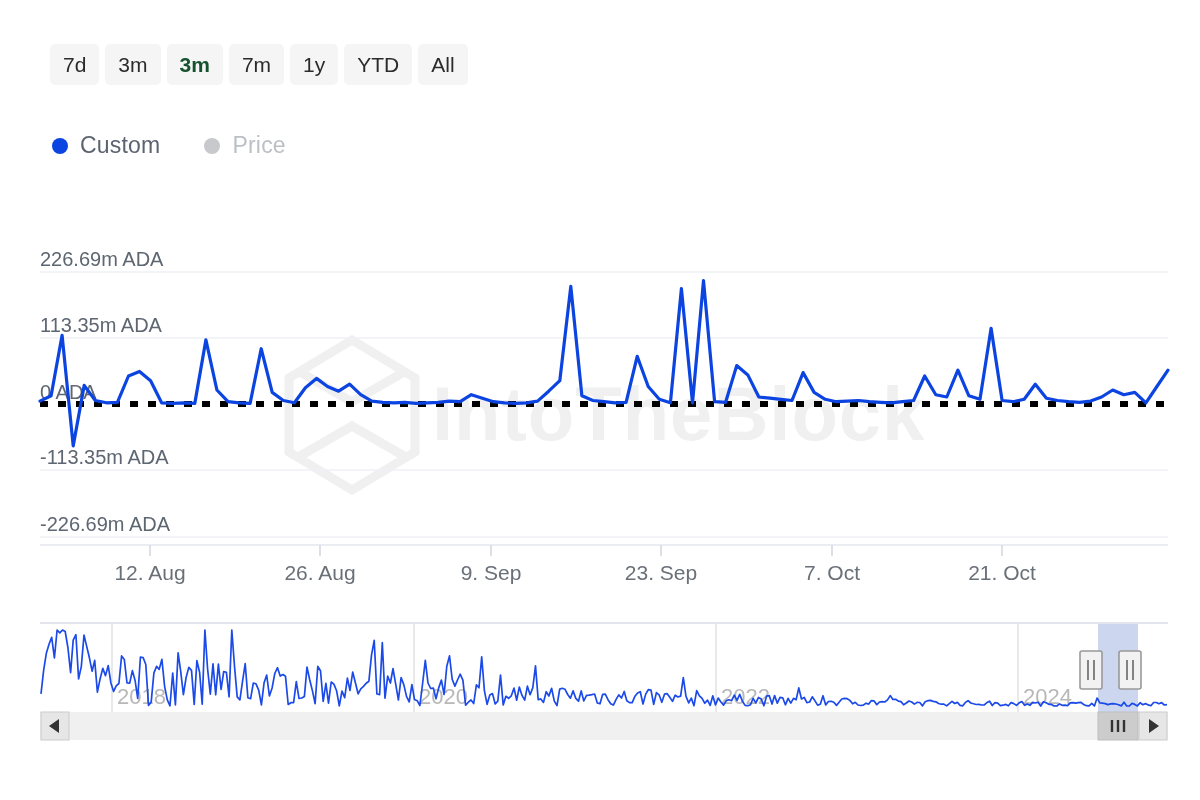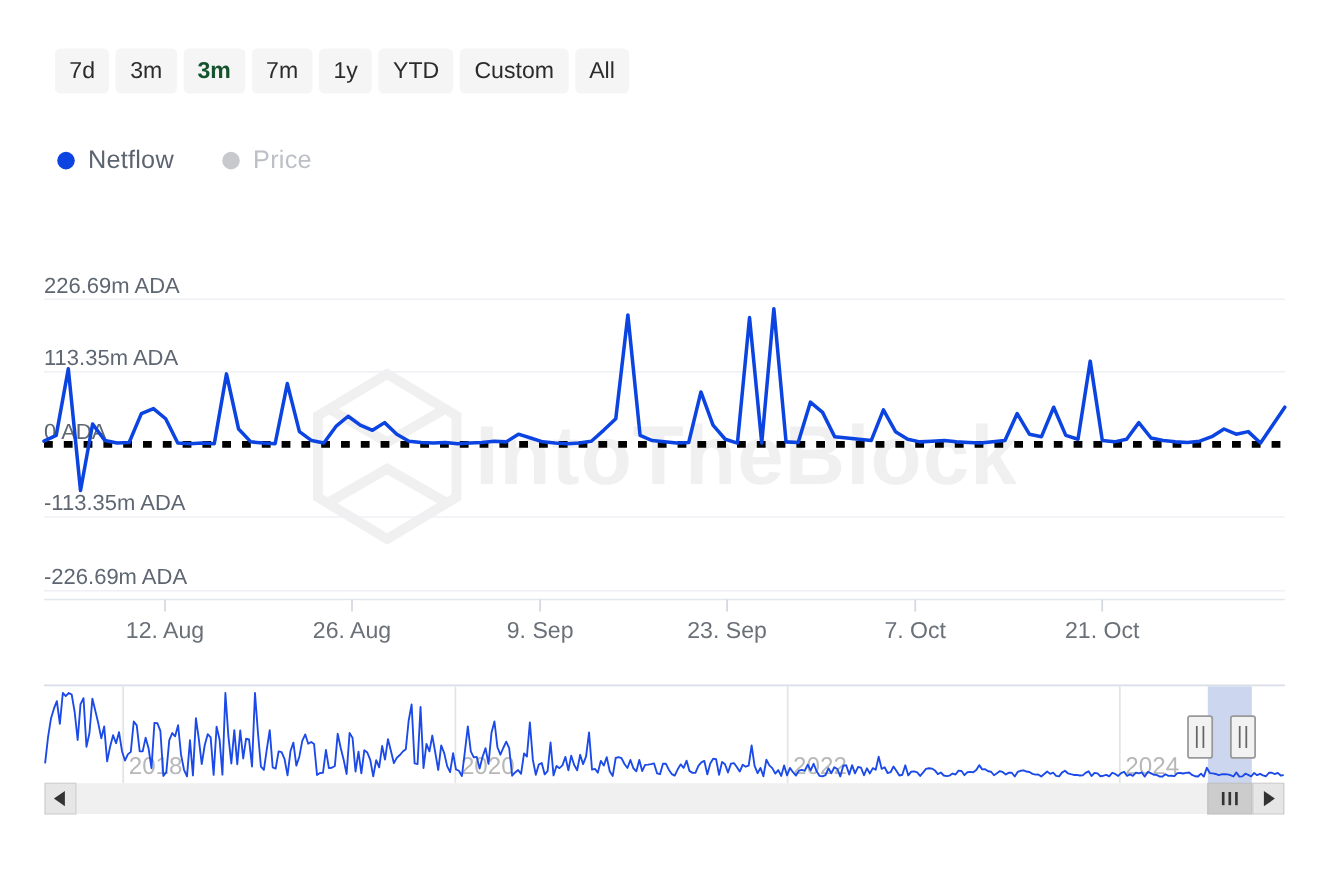--- a/index.html
+++ b/index.html
@@ -117,28 +117,27 @@
 </head>
 <body>
 
 <div class="range-bar">
   <button class="range-btn">7d</button>
   <button class="range-btn">3m</button>
   <button class="range-btn active">3m</button>
   <button class="range-btn">7m</button>
   <button class="range-btn">1y</button>
   <button class="range-btn">YTD</button>
-  <button class="range-btn">Custom</button>
   <button class="range-btn">All</button>
 </div>
 
 <div class="legend">
   <div class="legend-item on">
     <span class="legend-dot" style="background:#0b44e0"></span>
-    <span class="legend-label">Netflow</span>
+    <span class="legend-label">Custom</span>
   </div>
   <div class="legend-item off">
     <span class="legend-dot" style="background:#c7c9cc"></span>
     <span class="legend-label">Price</span>
   </div>
 </div>
 
 <div class="chart-wrap">
   <svg class="chart-svg" width="1200" height="800" viewBox="0 0 1200 800">
 

